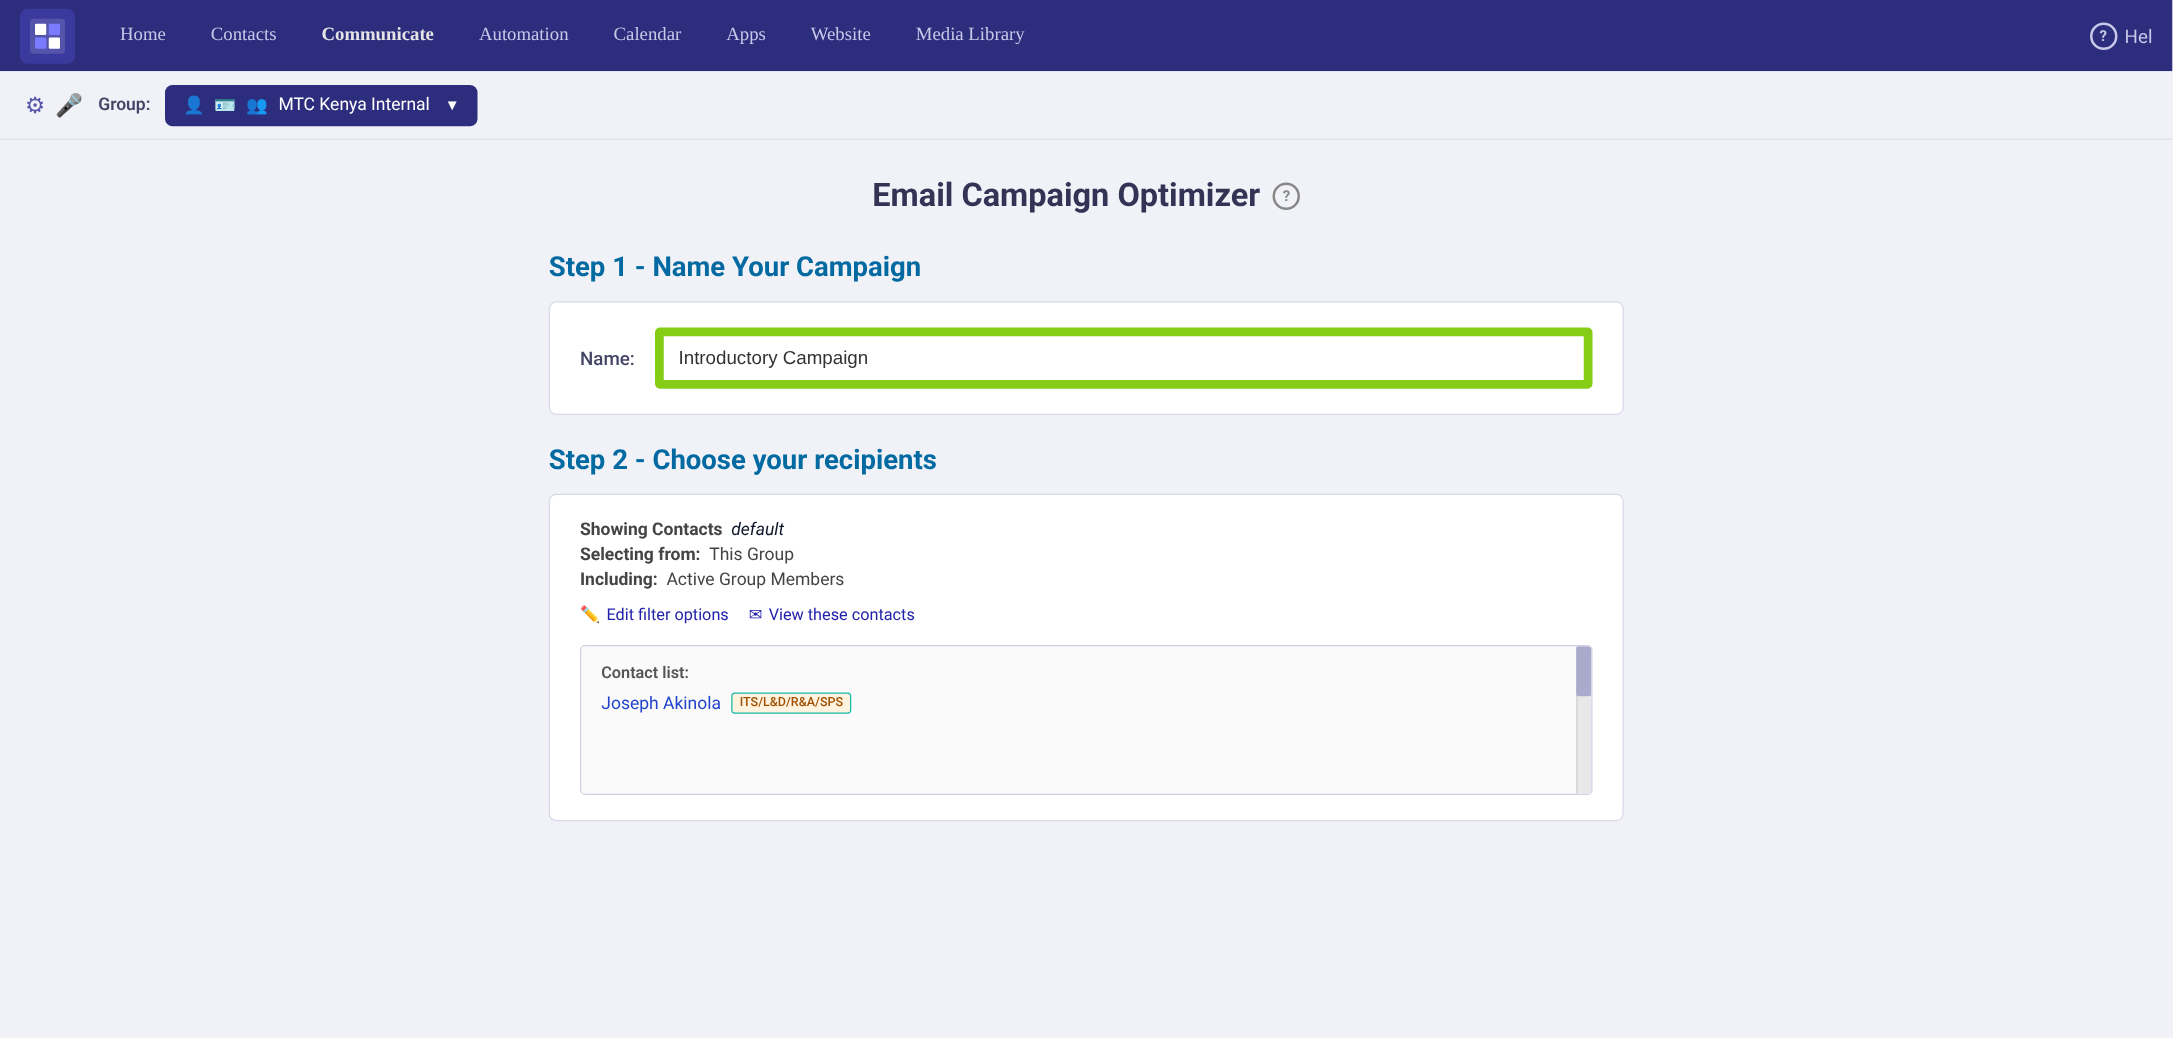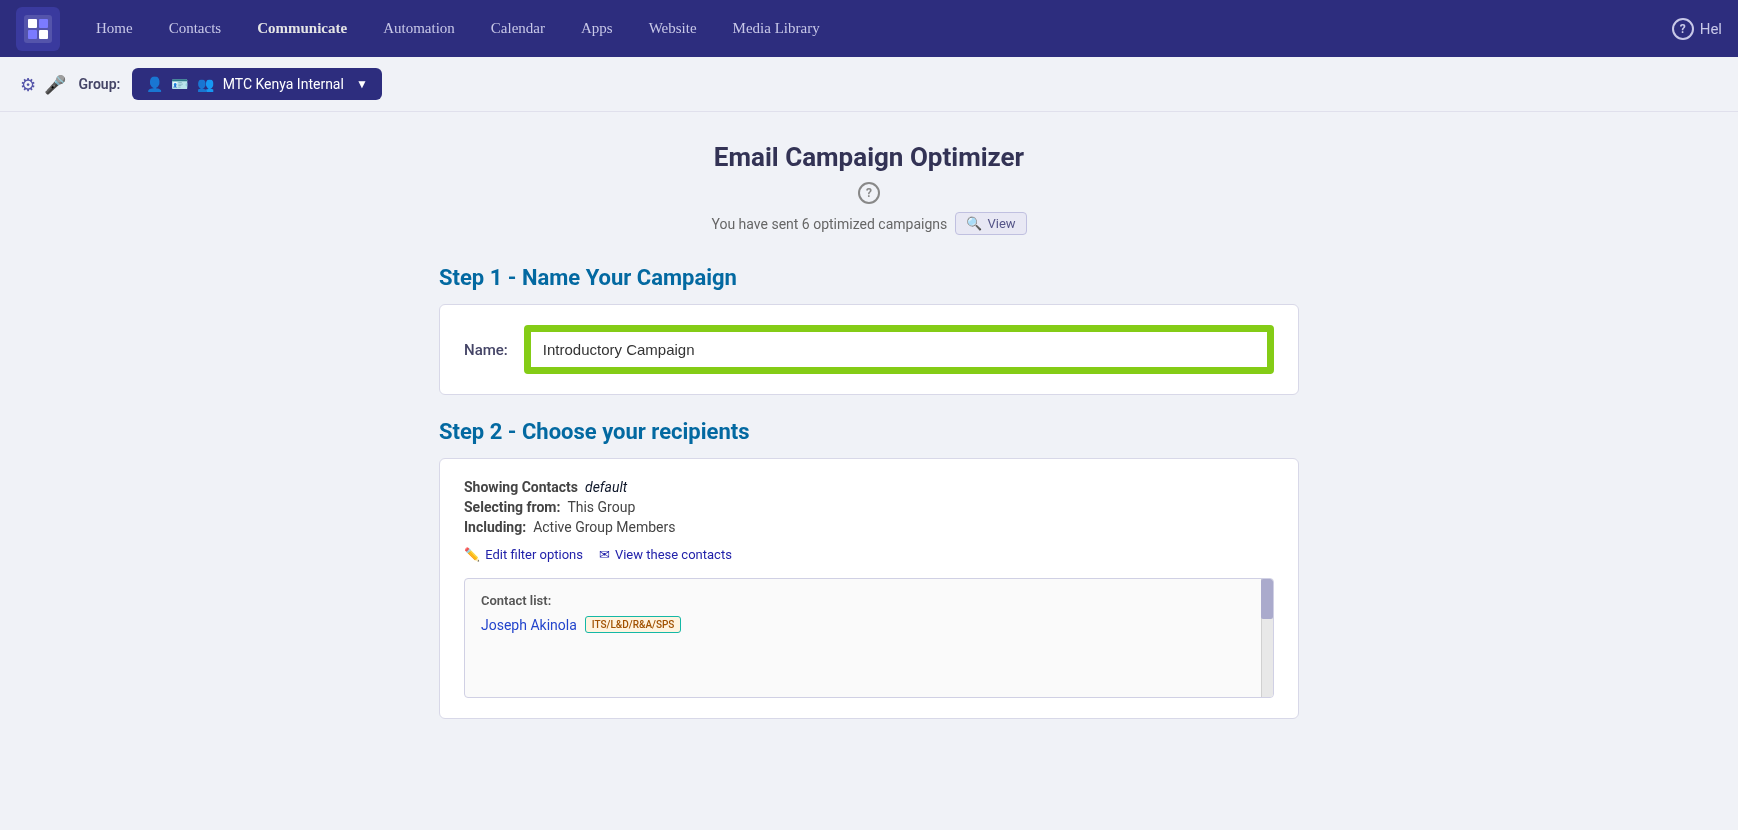--- a/index.html
+++ b/index.html
@@ -140,21 +140,20 @@
       text-align: center;
       margin-bottom: 30px;
     }
     .page-title {
       font-size: 26px;
       font-weight: 700;
       color: #333355;
       display: inline-flex;
       align-items: center;
       gap: 10px;
-      flex-direction: column;
     }
     .help-icon {
       width: 22px;
       height: 22px;
       border: 2px solid #888;
       border-radius: 50%;
       display: inline-flex;
       align-items: center;
       justify-content: center;
       font-size: 12px;
@@ -360,27 +359,20 @@
 </div>
 
 <div class="main-content">
   <div class="content-center">
 
     <div class="page-title-area">
       <div class="page-title">
         <span>Email Campaign Optimizer</span>
         <span class="help-icon">?</span>
       </div>
-      <div class="subtitle">
-        <span>You have sent 6 optimized campaigns</span>
-        <a class="view-link">
-          <span class="search-icon-sm">🔍</span>
-          <span>View</span>
-        </a>
-      </div>
     </div>
 
     <div class="step-section">
       <div class="step-heading">Step 1 - Name Your Campaign</div>
       <div class="step-card">
         <div class="name-row">
           <span class="name-label">Name:</span>
           <input class="name-input" type="text" value="Introductory Campaign" style="">
         </div>
       </div>

